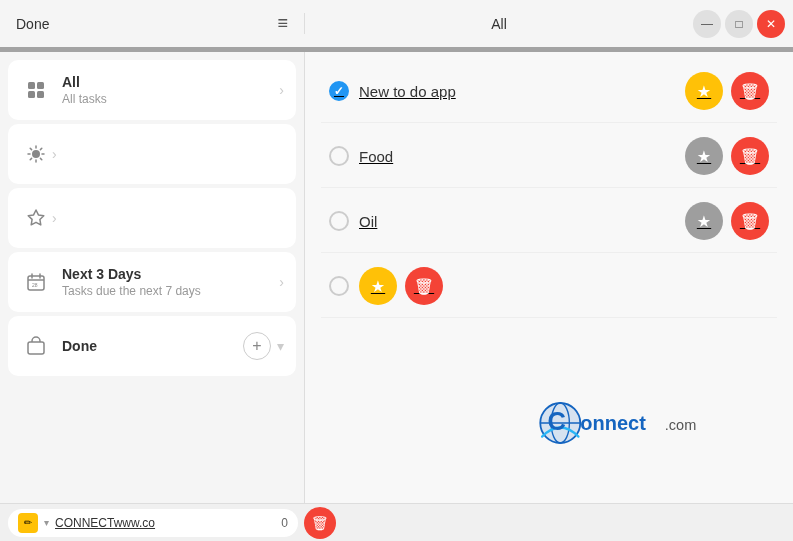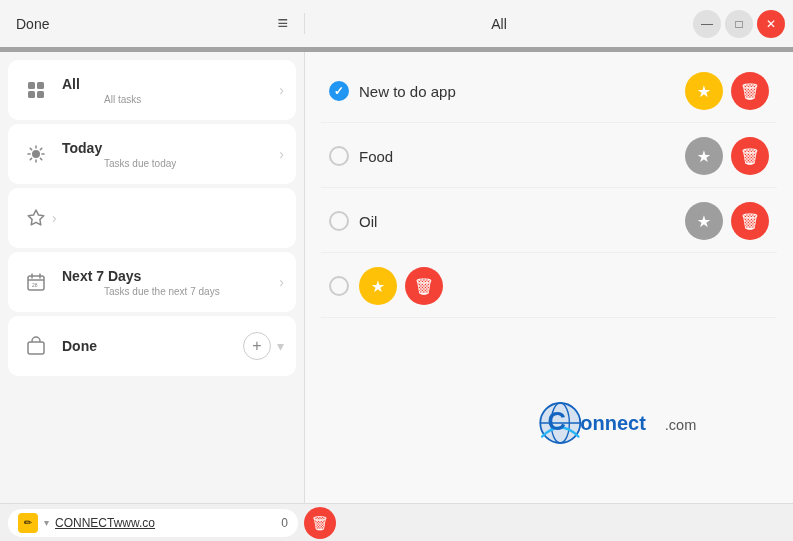--- a/index.html
+++ b/index.html
@@ -127,24 +127,23 @@
       margin-left: 10px;
     }
 
     .sidebar-item-title {
       font-size: 14px;
       font-weight: 600;
       color: #333;
     }
 
     .sidebar-item-subtitle {
-      font-size: 10px;
+      font-size: 12px;
       color: #999;
       margin-top: 2px;
-      margin-left: 42px;
     }
 
     .sidebar-item-chevron {
       color: #ccc;
       font-size: 14px;
     }
 
     .sidebar-item-actions {
       display: flex;
       align-items: center;
@@ -152,20 +151,21 @@
     }
 
     
     .task-area {
       flex: 1;
       background: #f8f8f8;
       display: flex;
       flex-direction: column;
       overflow: hidden;
       position: relative;
+      text-decoration: underline;
     }
 
     .task-list {
       padding: 8px 16px;
       display: flex;
       flex-direction: column;
       gap: 2px;
     }
 
     .task-item {
@@ -357,24 +357,20 @@
             <line x1="10" y1="2" x2="10" y2="4" stroke="#888" stroke-width="1.5" stroke-linecap="round"></line>
             <line x1="10" y1="16" x2="10" y2="18" stroke="#888" stroke-width="1.5" stroke-linecap="round"></line>
             <line x1="2" y1="10" x2="4" y2="10" stroke="#888" stroke-width="1.5" stroke-linecap="round"></line>
             <line x1="16" y1="10" x2="18" y2="10" stroke="#888" stroke-width="1.5" stroke-linecap="round"></line>
             <line x1="4.2" y1="4.2" x2="5.6" y2="5.6" stroke="#888" stroke-width="1.5" stroke-linecap="round"></line>
             <line x1="14.4" y1="14.4" x2="15.8" y2="15.8" stroke="#888" stroke-width="1.5" stroke-linecap="round"></line>
             <line x1="15.8" y1="4.2" x2="14.4" y2="5.6" stroke="#888" stroke-width="1.5" stroke-linecap="round"></line>
             <line x1="5.6" y1="14.4" x2="4.2" y2="15.8" stroke="#888" stroke-width="1.5" stroke-linecap="round"></line>
           </svg>
         </div>
-        <div class="sidebar-item-text">
-          <div class="sidebar-item-title">Today</div>
-          <div class="sidebar-item-subtitle">Tasks due today</div>
-        </div>
         <span class="sidebar-item-chevron">›</span>
       </div>
 
       <div class="sidebar-item">
         <div class="sidebar-item-icon">
           <svg width="20" height="20" viewBox="0 0 20 20" fill="none">
             <path d="M10 2l2.4 4.9 5.4.8-3.9 3.8.9 5.4L10 14.3l-4.8 2.5.9-5.4L2.2 7.7l5.4-.8L10 2z" stroke="#888" stroke-width="1.5" fill="none" stroke-linejoin="round"></path>
           </svg>
         </div>
         <span class="sidebar-item-chevron">›</span>
@@ -384,21 +380,21 @@
         <div class="sidebar-item-icon">
           <svg width="20" height="20" viewBox="0 0 20 20" fill="none">
             <rect x="2" y="4" width="16" height="14" rx="2" stroke="#888" stroke-width="1.5"></rect>
             <line x1="6" y1="2" x2="6" y2="6" stroke="#888" stroke-width="1.5" stroke-linecap="round"></line>
             <line x1="14" y1="2" x2="14" y2="6" stroke="#888" stroke-width="1.5" stroke-linecap="round"></line>
             <line x1="2" y1="8" x2="18" y2="8" stroke="#888" stroke-width="1.5"></line>
             <text x="6" y="15" font-size="5" fill="#888" font-family="sans-serif">28</text>
           </svg>
         </div>
         <div class="sidebar-item-text">
-          <div class="sidebar-item-title">Next 7 Days</div>
+          <div class="sidebar-item-title">Next 3 Days</div>
           <div class="sidebar-item-subtitle">Tasks due the next 7 days</div>
         </div>
         <span class="sidebar-item-chevron">›</span>
       </div>
 
       <div class="sidebar-item">
         <div class="sidebar-item-icon">
           <svg width="20" height="20" viewBox="0 0 20 20" fill="none">
             <rect x="2" y="6" width="16" height="12" rx="2" stroke="#888" stroke-width="1.5"></rect>
             <path d="M6 6V5a4 4 0 018 0v1" stroke="#888" stroke-width="1.5"></path>

